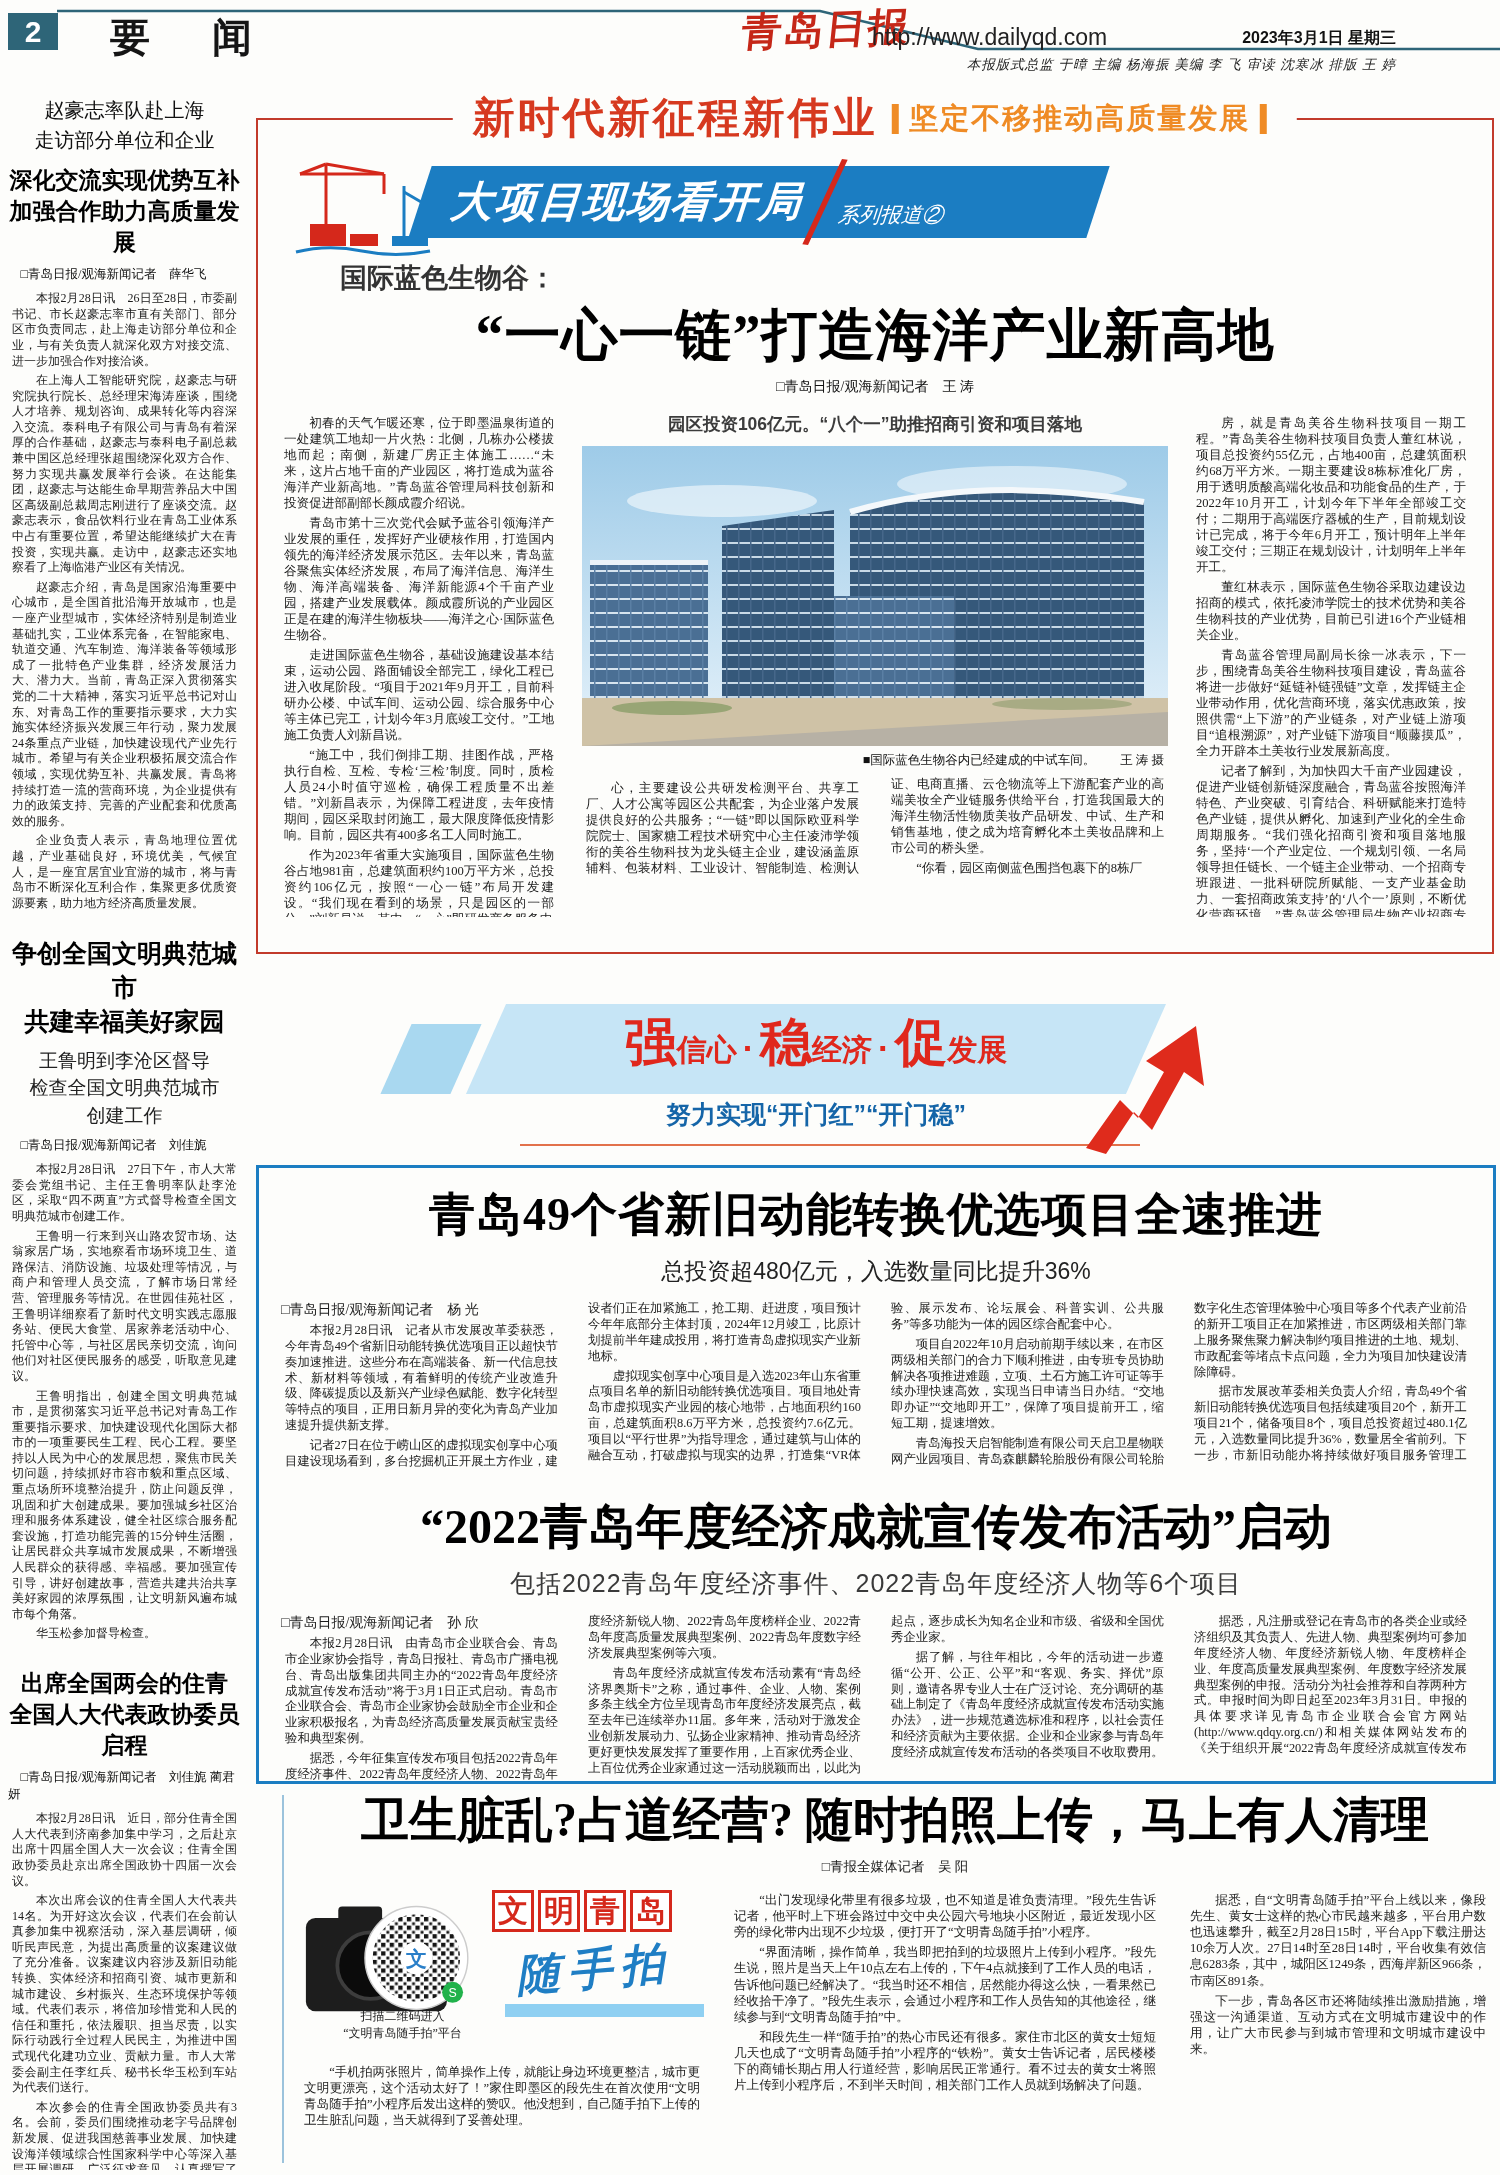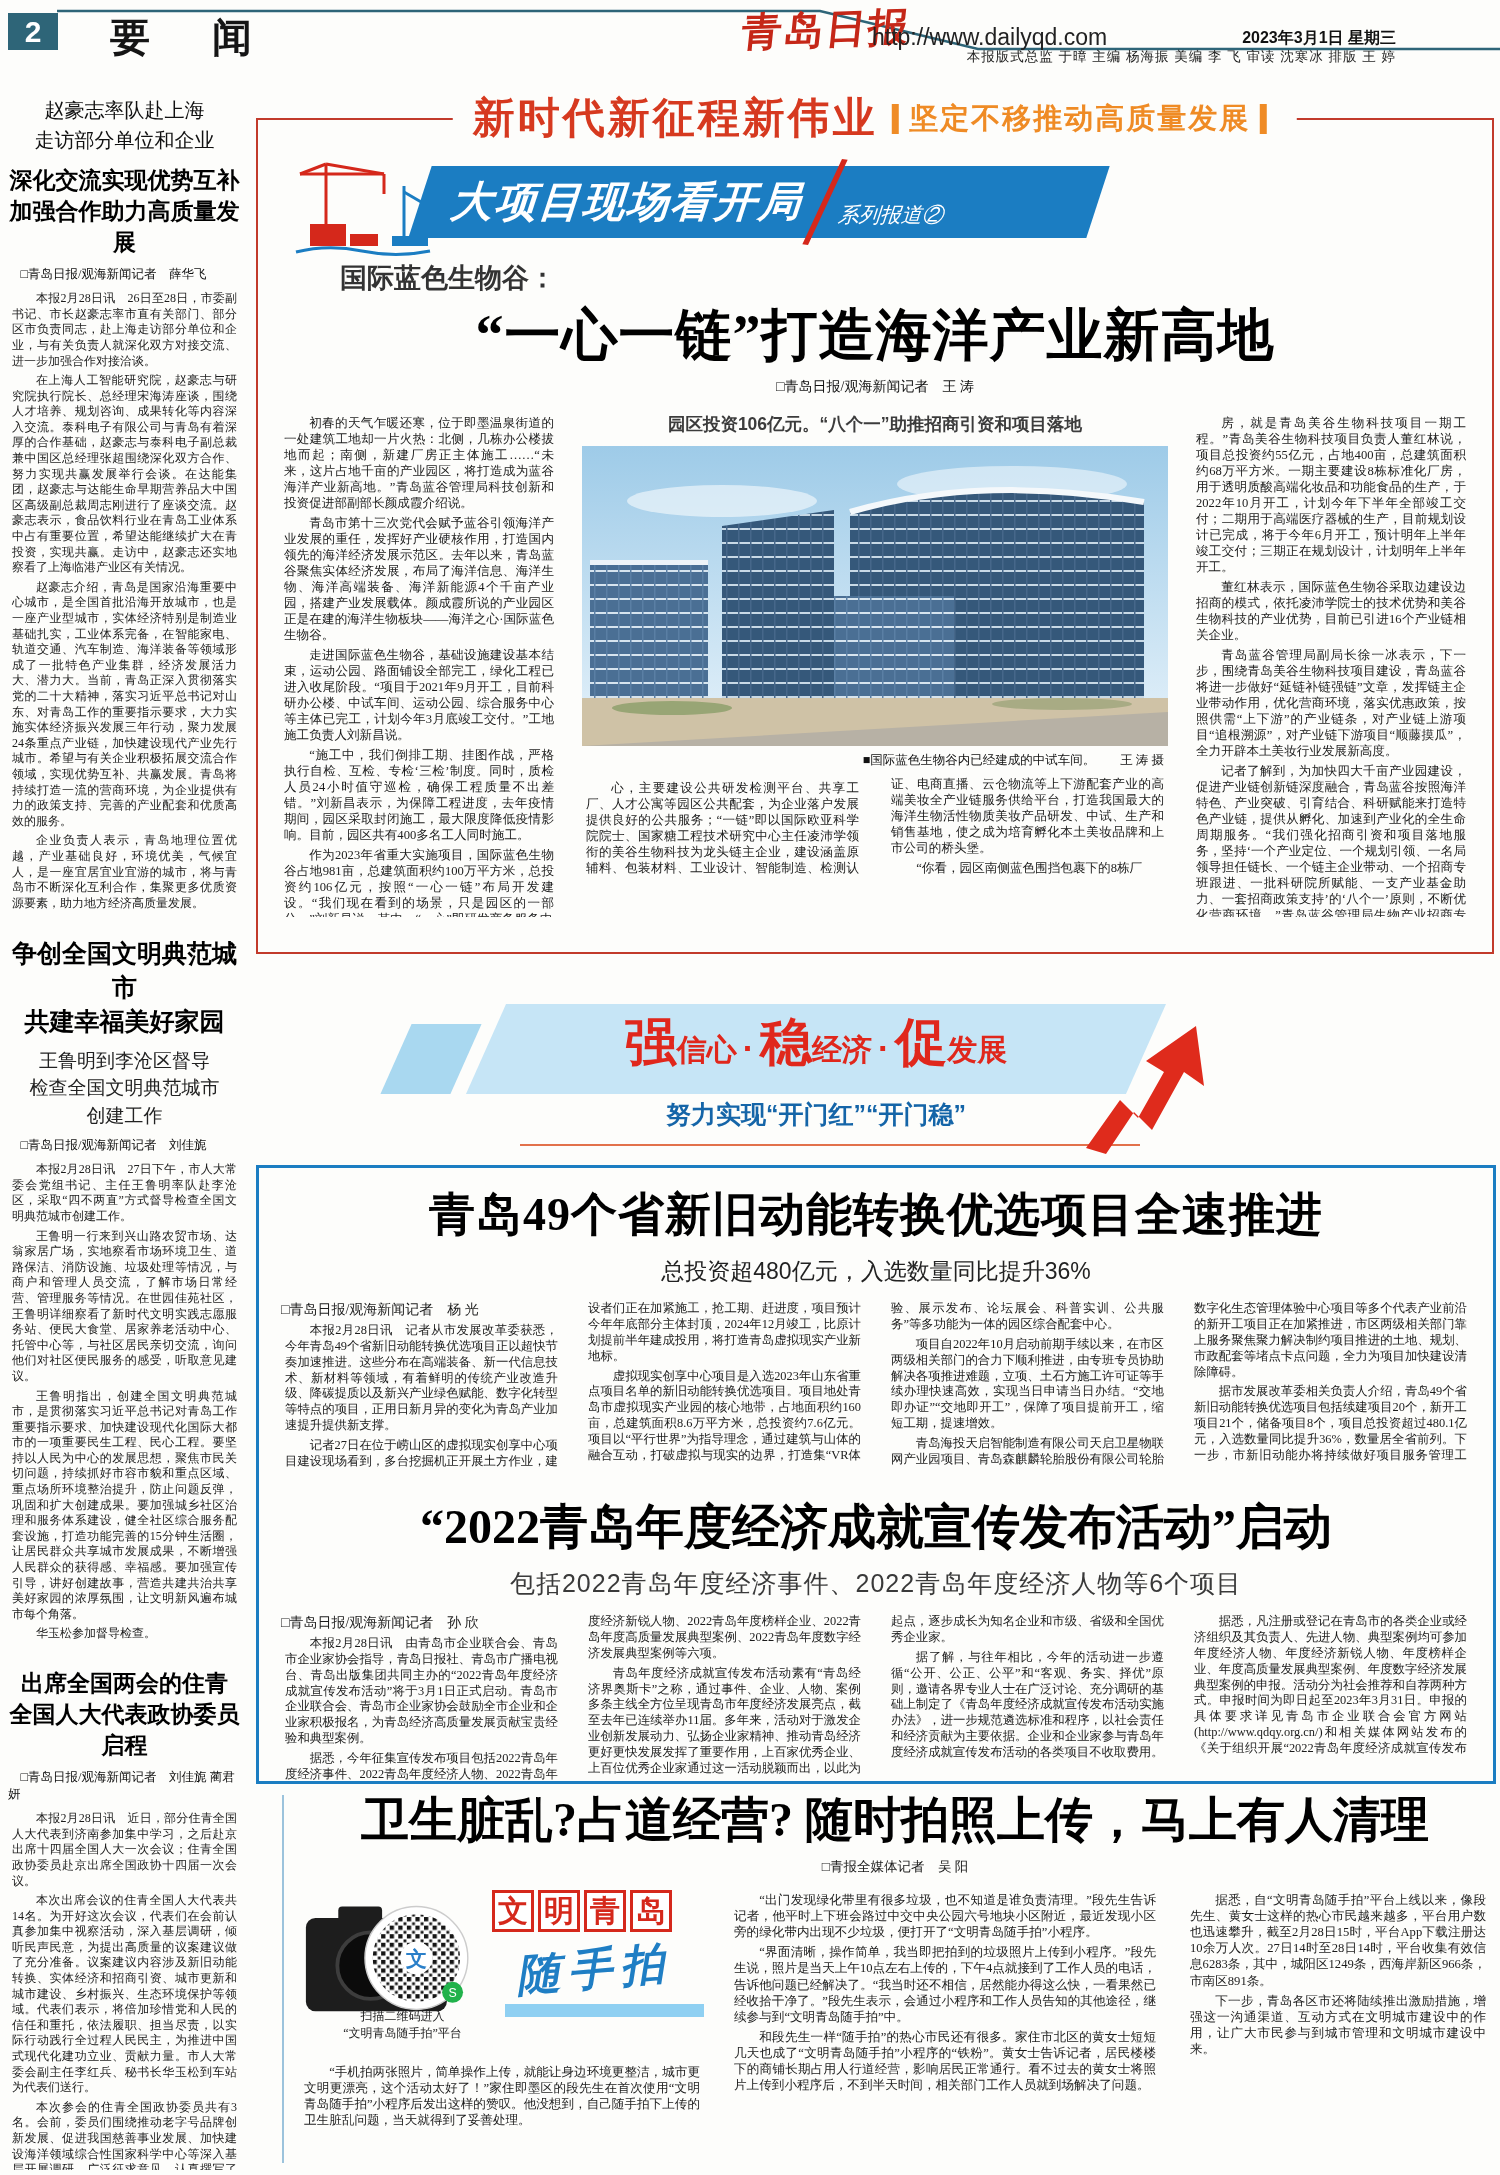--- a/index.html
+++ b/index.html
@@ -10,21 +10,21 @@
   #hdr-rule{left:0;top:0;}
   #page-num{left:8px;top:13px;width:50px;height:37px;background:#2e6578;color:#fff;
             font-family:"Liberation Sans",sans-serif;font-weight:bold;font-size:30px;
             display:flex;align-items:center;justify-content:center;}
   #section-title{left:110px;top:10px;font-size:40px;font-weight:bold;letter-spacing:26px;color:#151515;}
   #paper-logo{left:742px;top:2px;font-size:40px;font-weight:bold;color:#c52718;
               transform:skewX(-8deg) rotate(-2deg);letter-spacing:2px;
               font-family:"Liberation Serif",serif;}
   #paper-url{left:872px;top:24px;font-family:"Liberation Sans",sans-serif;font-size:23px;color:#222;}
   #hdr-date{right:104px;top:28px;font-family:"Liberation Sans",sans-serif;font-weight:bold;font-size:16px;color:#111;}
-  #hdr-staff{right:104px;top:48px;font-family:"Liberation Sans",sans-serif;font-size:13.5px;color:#222;letter-spacing:1px;}
+  #hdr-staff{right:104px;top:56px;font-family:"Liberation Sans",sans-serif;font-size:13.5px;color:#222;letter-spacing:1px;font-style:italic;}
   
   #sidebar{left:8px;top:95px;width:233px;height:2075px;overflow:hidden;}
   .sb-kicker{text-align:center;font-size:20px;line-height:1.5;white-space:pre-line;color:#111;}
   .sb-headline{text-align:center;font-size:23px;font-weight:bold;line-height:1.35;white-space:pre-line;margin:10px 0 8px;color:#000;}
   .sb-headline.big{font-size:25px;}
   .sb-subtitle{text-align:center;font-size:19px;line-height:1.45;white-space:pre-line;color:#222;margin:6px 0 8px;}
   .byline{font-size:12.5px;color:#111;margin:4px 0 8px;text-indent:1em;}
   .sb-body{font-size:12px;line-height:1.3;text-align:justify;}
   .para{text-indent:2em;margin:4px;}
   .sb-art{margin-bottom:26px;}

